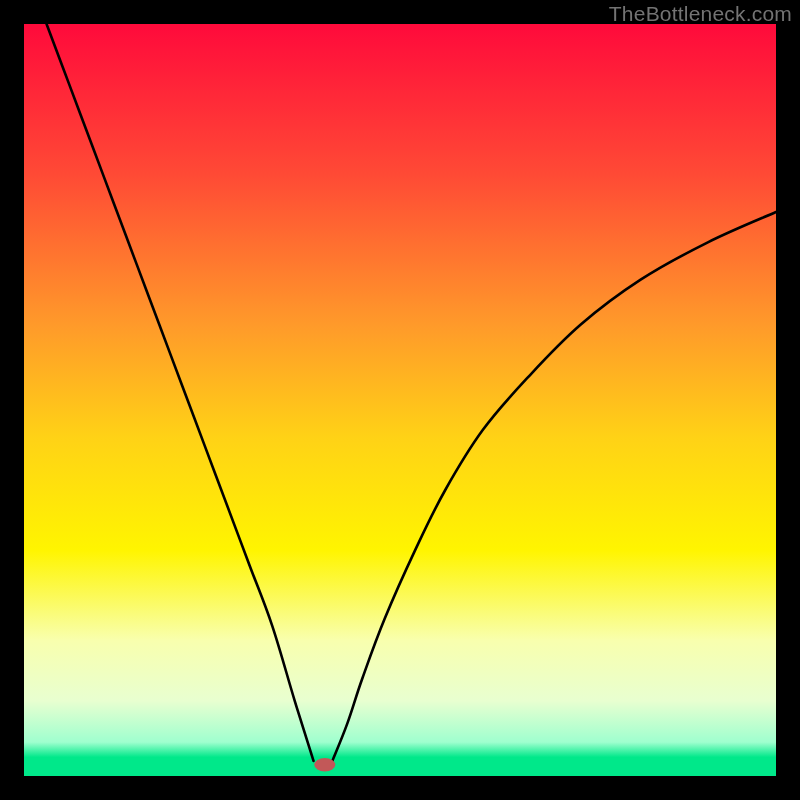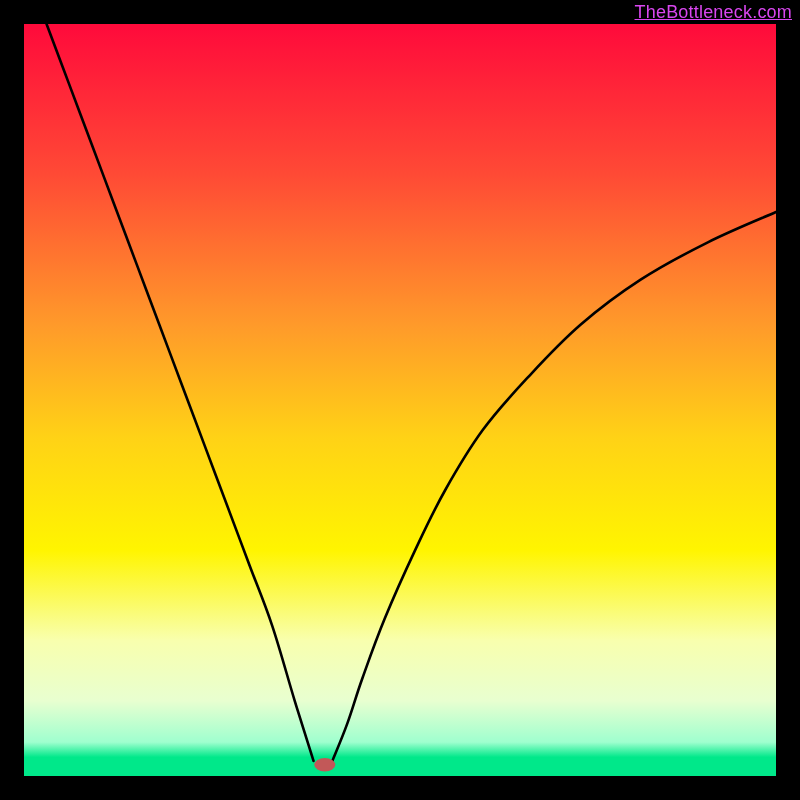--- a/index.html
+++ b/index.html
@@ -23,26 +23,25 @@
     position: absolute;
     left: 0;
     top: 0;
     width: 752px;
     height: 752px;
   }
   .watermark {
     position: absolute;
     top: 2px;
     right: 8px;
-    color: #d946ef;
-    font-size: 18px;
+    color: #737373;
+    font-size: 21px;
     font-weight: 500;
     letter-spacing: 0.2px;
     user-select: none;
-    text-decoration: underline;
   }
   svg { display: block; }
 </style>
 </head>
 <body>
 
 <div class="frame">
   <svg class="plot-area" viewBox="0 0 752 752" preserveAspectRatio="none">
     <defs>
       <linearGradient id="bg-grad" x1="0" y1="0" x2="0" y2="1">

